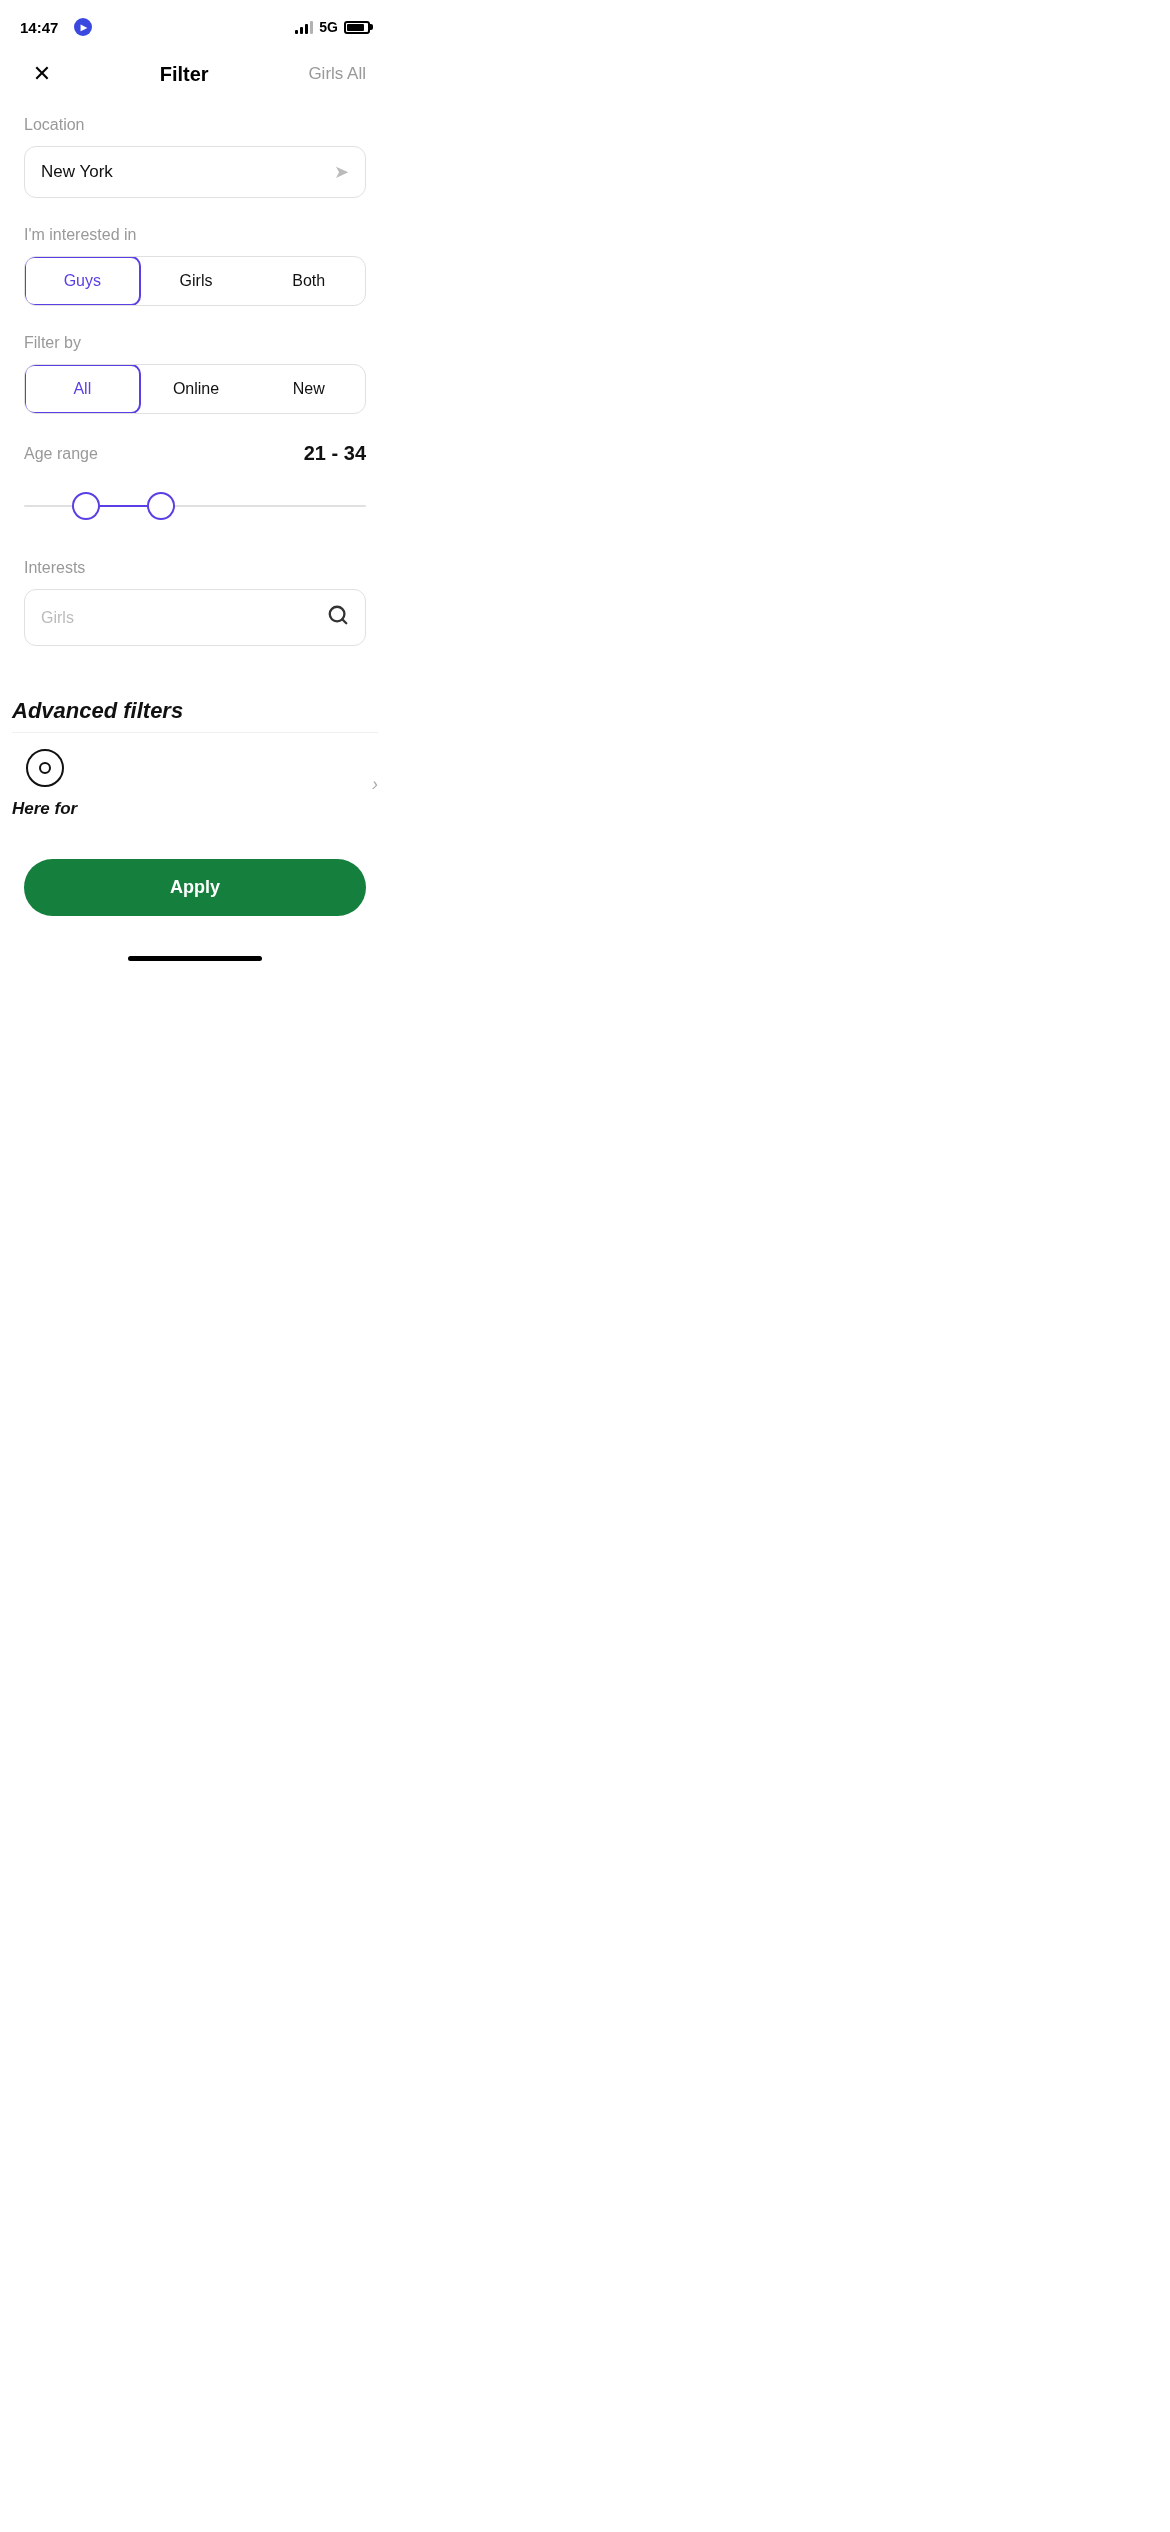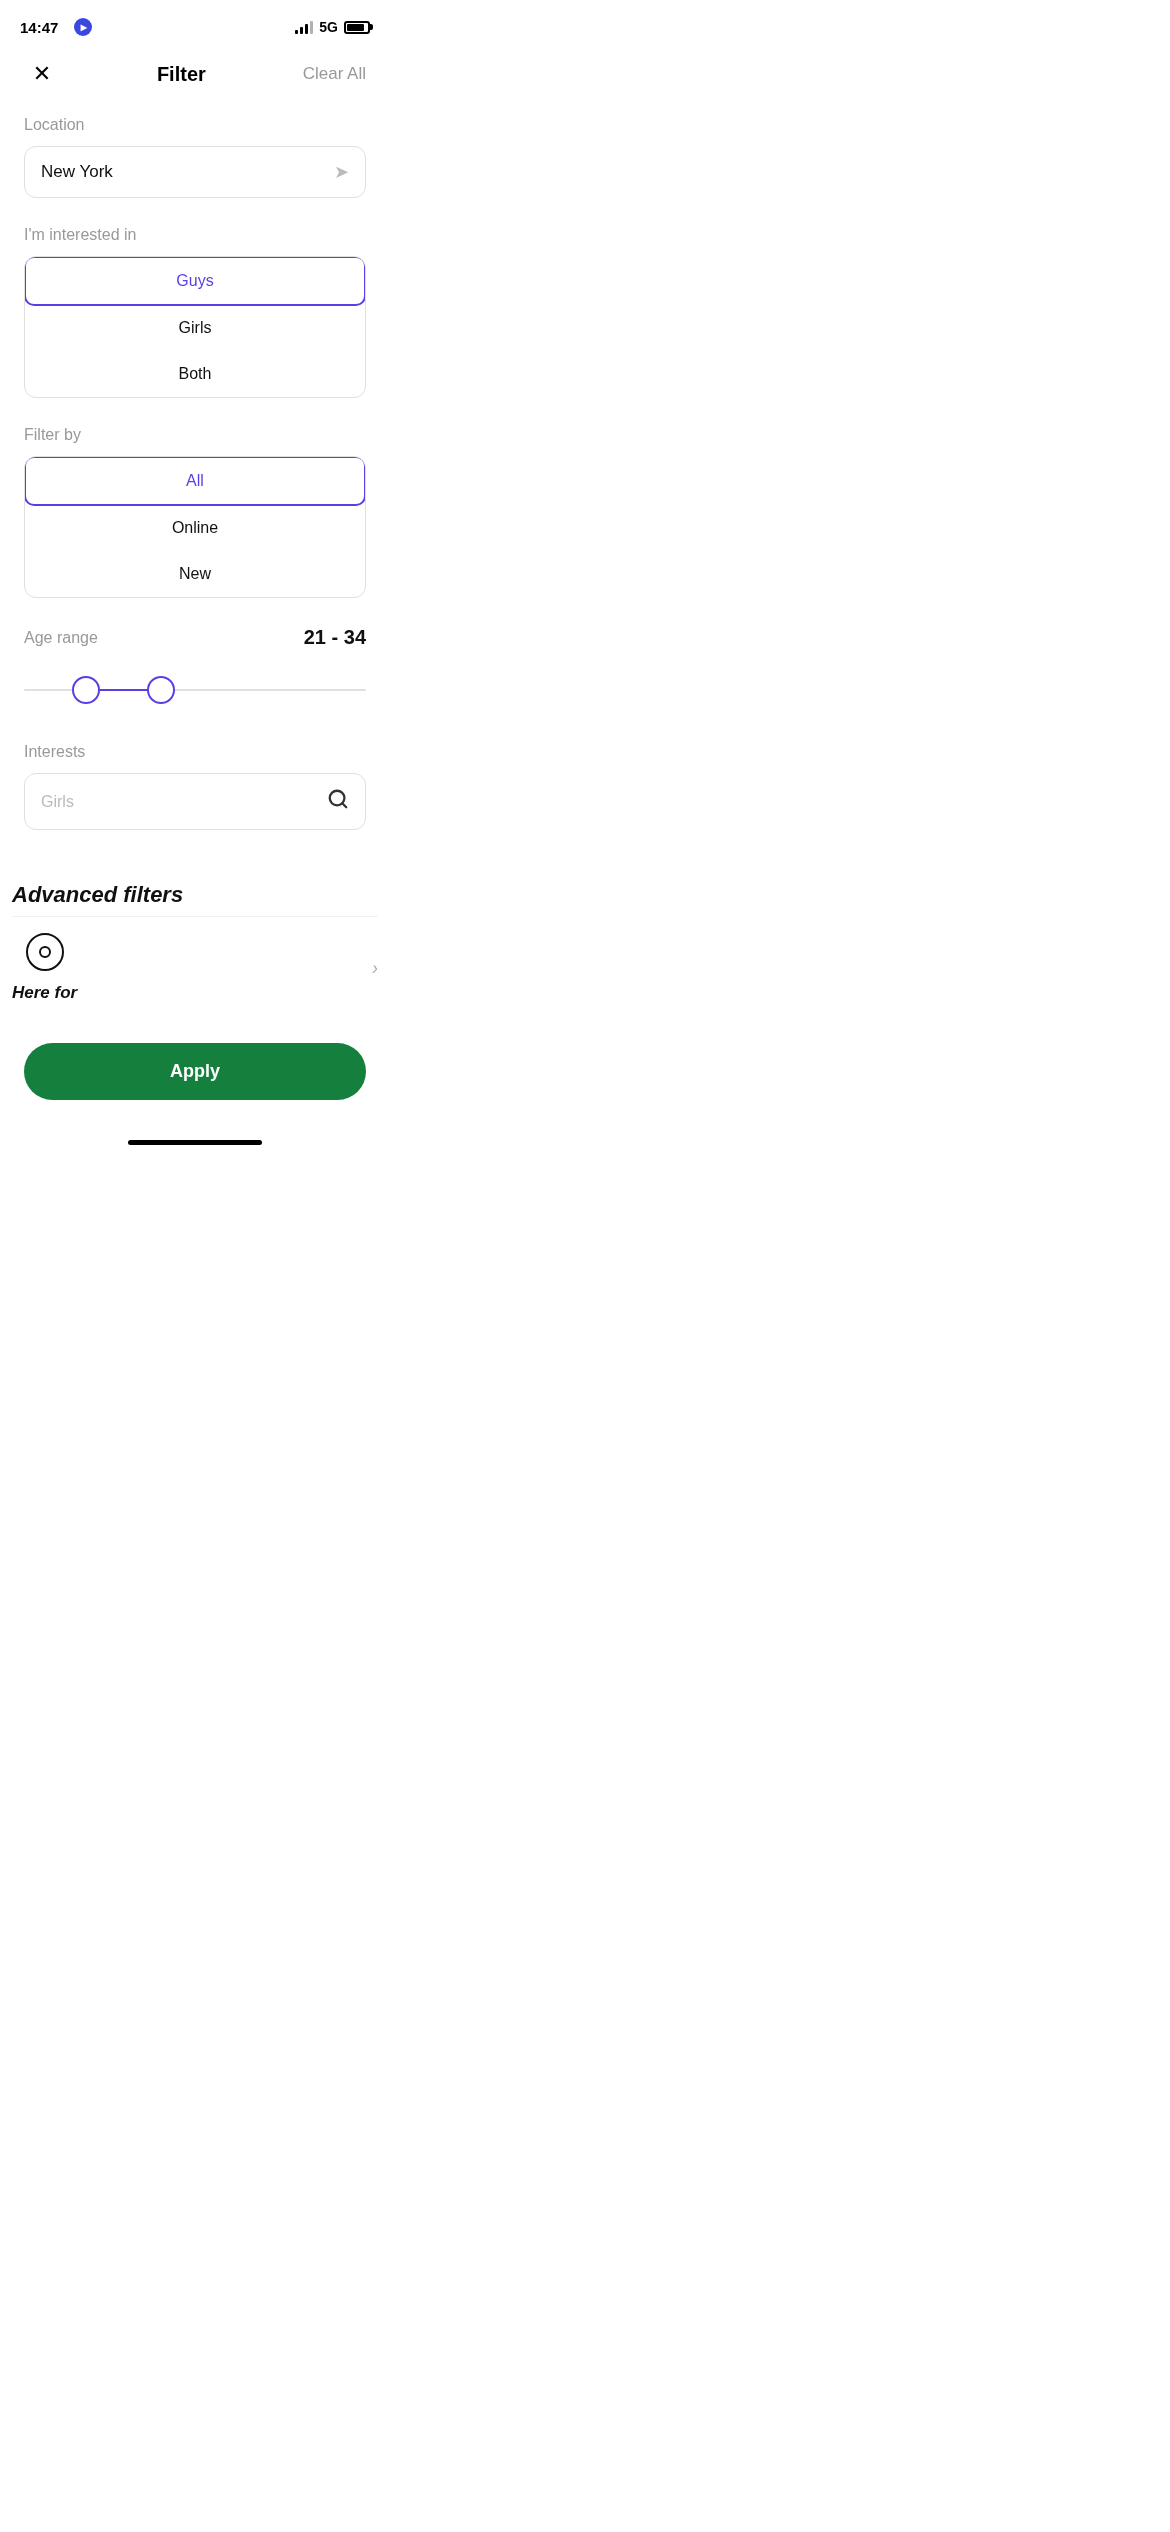--- a/index.html
+++ b/index.html
@@ -154,21 +154,20 @@
       font-size: 18px;
     }
 
     
     .toggle-group {
       display: flex;
       border: 1.5px solid #e0e0e0;
       border-radius: 12px;
       overflow: hidden;
       margin-bottom: 28px;
-      flex-direction: column;
     }
     .toggle-btn {
       flex: 1;
       padding: 14px 8px;
       text-align: center;
       font-size: 16px;
       font-weight: 500;
       color: #111;
       cursor: pointer;
       background: transparent;
@@ -360,21 +359,21 @@
     <span>5G</span>
     <div class="battery">
       <div class="battery-fill"></div>
     </div>
   </div>
 </div>
 
 <div class="header">
   <div class="close-btn">✕</div>
   <div class="header-title">Filter</div>
-  <div class="clear-all-btn">Clear All</div>
+  <div class="clear-all-btn">Girls All</div>
 </div>
 
 <div class="content">
 
   <div class="section-label">Location</div>
   <div class="location-field">
     <span class="location-text">New York</span>
     <span class="location-icon">➤</span>
   </div>
 

